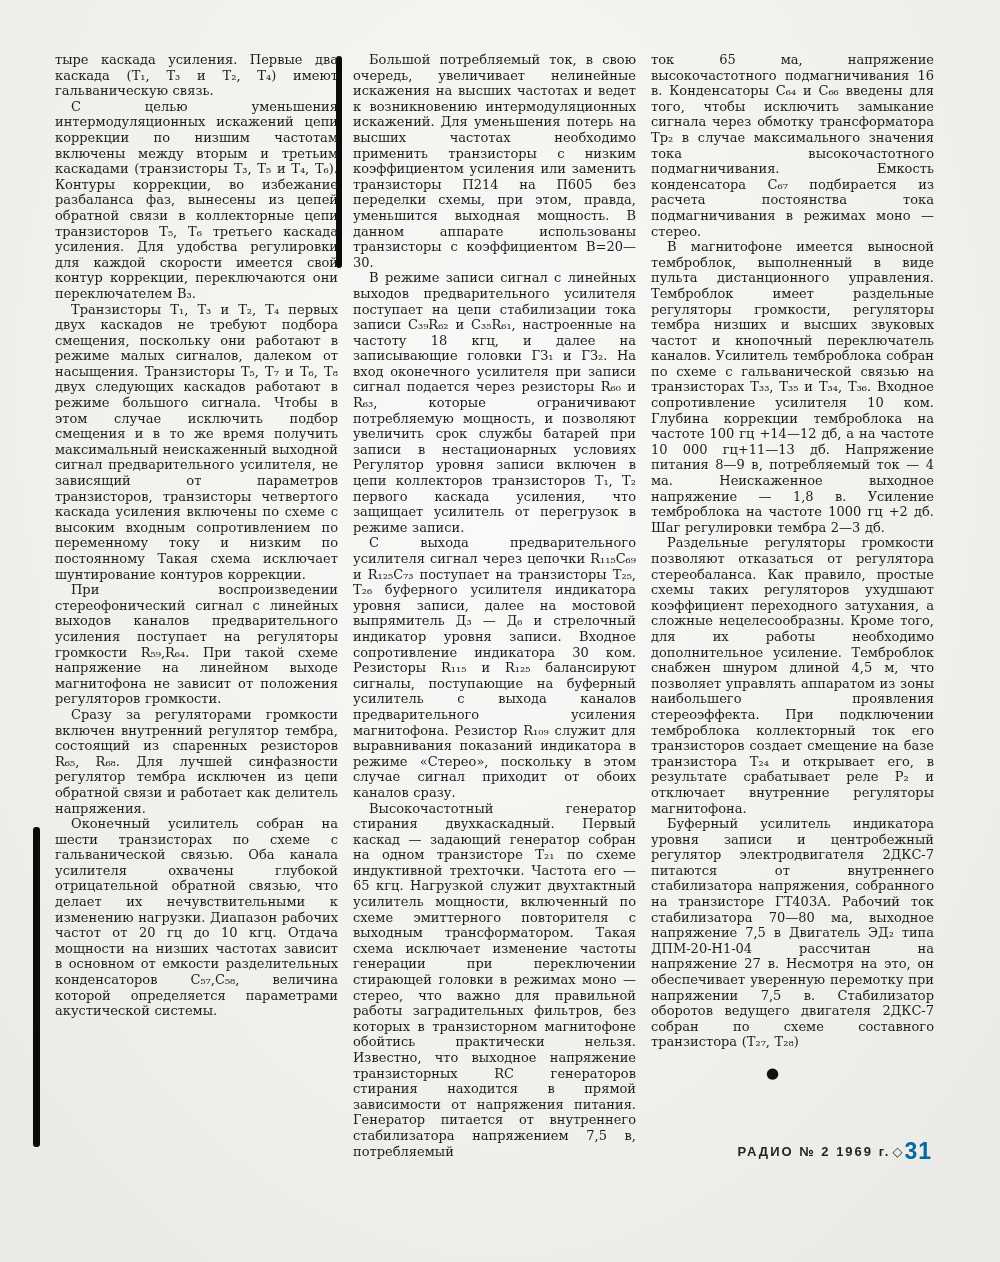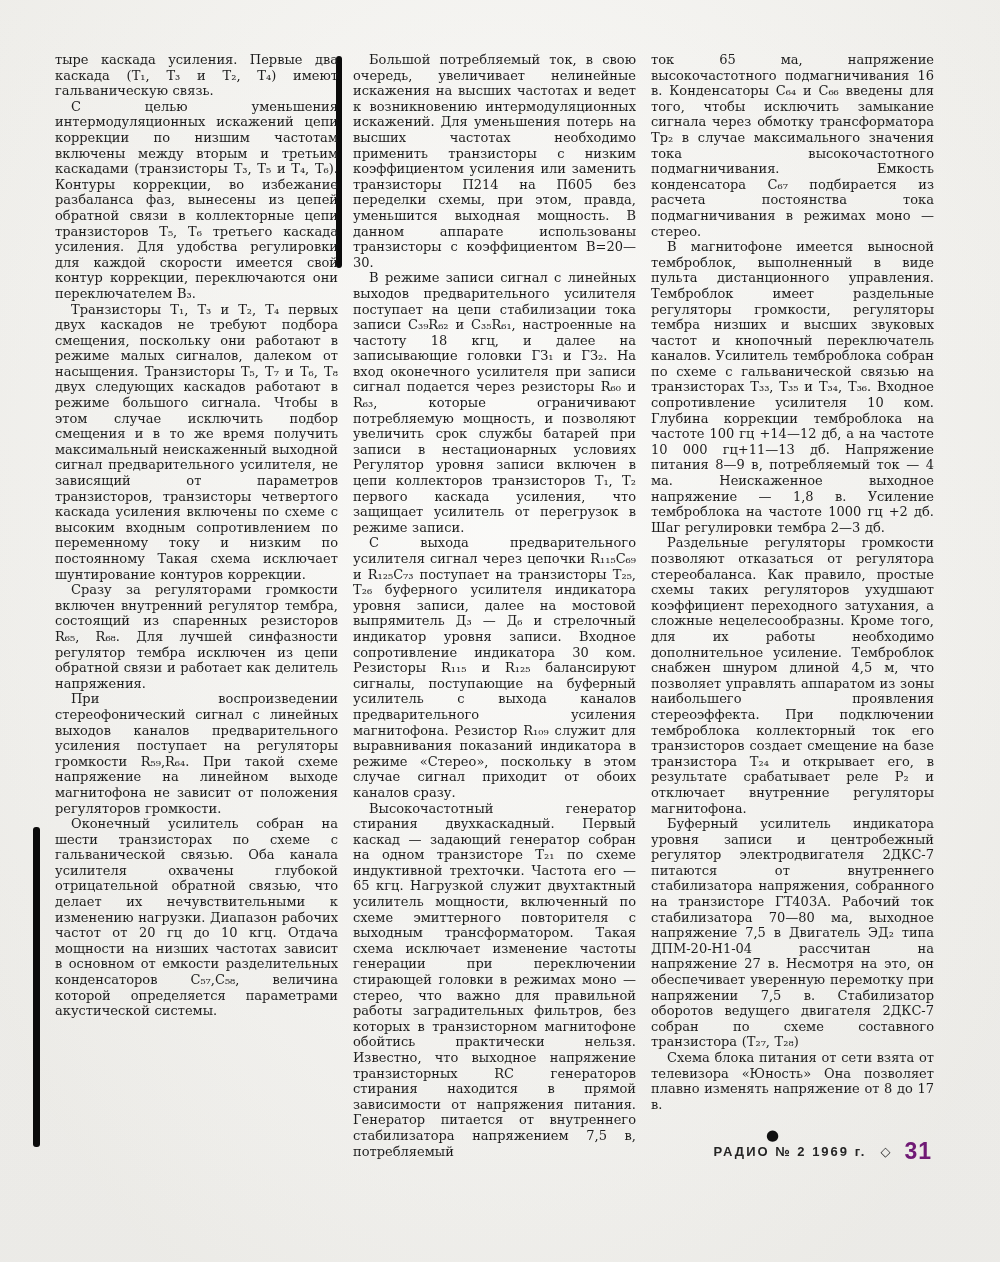--- a/index.html
+++ b/index.html
@@ -72,74 +72,73 @@
     border-radius: 3px;
   }
   .footer {
     position: absolute;
     left: 560px;
     top: 1138px;
     width: 372px;
     display: flex;
     justify-content: flex-end;
     align-items: center;
-    gap: 14px;
+    gap: 2px;
   }
   .footer .journal {
     font-family: "Liberation Sans", "DejaVu Sans", sans-serif;
     font-size: 13px;
     font-weight: 700;
     letter-spacing: 2px;
     color: #242424;
   }
   .footer .diamond {
     font-family: "DejaVu Sans", sans-serif;
     font-size: 13px;
     color: #242424;
   }
   .footer .page-number {
     font-family: "Liberation Sans", "DejaVu Sans", sans-serif;
     font-size: 23px;
     font-weight: 700;
     letter-spacing: 1px;
-    color: #701a75;
+    color: #0369a1;
   }
 </style>
 </head>
 <body>
 
 <div class="paper-shade"></div>
 
 <div class="bar bar-left"></div>
 <div class="bar bar-col2"></div>
 
 <div class="content">
 
   <div class="col">
     <p class="para cont">тыре каскада усиления. Первые два каскада (Т₁, Т₃ и Т₂, Т₄) имеют гальваническую связь.</p>
     <p class="para">С целью уменьшения интермодуляционных искажений цепи коррекции по низшим частотам включены между вторым и третьим каскадами (транзисторы Т₃, Т₅ и Т₄, Т₆). Контуры коррекции, во избежание разбаланса фаз, вынесены из цепей обратной связи в коллекторные цепи транзисторов Т₅, Т₆ третьего каскада усиления. Для удобства регулировки для каждой скорости имеется свой контур коррекции, переключаются они переключателем В₃.</p>
     <p class="para">Транзисторы Т₁, Т₃ и Т₂, Т₄ первых двух каскадов не требуют подбора смещения, поскольку они работают в режиме малых сигналов, далеком от насыщения. Транзисторы Т₅, Т₇ и Т₆, Т₈ двух следующих каскадов работают в режиме большого сигнала. Чтобы в этом случае исключить подбор смещения и в то же время получить максимальный неискаженный выходной сигнал предварительного усилителя, не зависящий от параметров транзисторов, транзисторы четвертого каскада усиления включены по схеме с высоким входным сопротивлением по переменному току и низким по постоянному Такая схема исключает шунтирование контуров коррекции.</p>
+    <p class="para">При воспроизведении стереофонический сигнал с линейных выходов каналов предварительного усиления поступает на регуляторы громкости R₅₉,R₆₄. При такой схеме напряжение на линейном выходе магнитофона не зависит от положения регуляторов громкости.</p>
     <p class="para">Сразу за регуляторами громкости включен внутренний регулятор тембра, состоящий из спаренных резисторов R₆₅, R₆₈. Для лучшей синфазности регулятор тембра исключен из цепи обратной связи и работает как делитель напряжения.</p>
-    <p class="para">При воспроизведении стереофонический сигнал с линейных выходов каналов предварительного усиления поступает на регуляторы громкости R₅₉,R₆₄. При такой схеме напряжение на линейном выходе магнитофона не зависит от положения регуляторов громкости.</p>
     <p class="para">Оконечный усилитель собран на шести транзисторах по схеме с гальванической связью. Оба канала усилителя охвачены глубокой отрицательной обратной связью, что делает их нечувствительными к изменению нагрузки. Диапазон рабочих частот от 20 гц до 10 кгц. Отдача мощности на низших частотах зависит в основном от емкости разделительных конденсаторов С₅₇,С₅₈, величина которой определяется параметрами акустической системы.</p>
   </div>
 
   <div class="col">
     <p class="para">Большой потребляемый ток, в свою очередь, увеличивает нелинейные искажения на высших частотах и ведет к возникновению интермодуляционных искажений. Для уменьшения потерь на высших частотах необходимо применить транзисторы с низким коэффициентом усиления или заменить транзисторы П214 на П605 без переделки схемы, при этом, правда, уменьшится выходная мощность. В данном аппарате использованы транзисторы с коэффициентом В=20—30.</p>
     <p class="para">В режиме записи сигнал с линейных выходов предварительного усилителя поступает на цепи стабилизации тока записи С₃₉R₆₂ и С₃₅R₆₁, настроенные на частоту 18 кгц, и далее на записывающие головки ГЗ₁ и ГЗ₂. На вход оконечного усилителя при записи сигнал подается через резисторы R₆₀ и R₆₃, которые ограничивают потребляемую мощность, и позволяют увеличить срок службы батарей при записи в нестационарных условиях Регулятор уровня записи включен в цепи коллекторов транзисторов Т₁, Т₂ первого каскада усиления, что защищает усилитель от перегрузок в режиме записи.</p>
     <p class="para">С выхода предварительного усилителя сигнал через цепочки R₁₁₅С₆₉ и R₁₂₅С₇₃ поступает на транзисторы Т₂₅, Т₂₆ буферного усилителя индикатора уровня записи, далее на мостовой выпрямитель Д₃ — Д₆ и стрелочный индикатор уровня записи. Входное сопротивление индикатора 30 ком. Резисторы R₁₁₅ и R₁₂₅ балансируют сигналы, поступающие на буферный усилитель с выхода каналов предварительного усиления магнитофона. Резистор R₁₀₉ служит для выравнивания показаний индикатора в режиме «Стерео», поскольку в этом случае сигнал приходит от обоих каналов сразу.</p>
     <p class="para">Высокочастотный генератор стирания двухкаскадный. Первый каскад — задающий генератор собран на одном транзисторе Т₂₁ по схеме индуктивной трехточки. Частота его — 65 кгц. Нагрузкой служит двухтактный усилитель мощности, включенный по схеме эмиттерного повторителя с выходным трансформатором. Такая схема исключает изменение частоты генерации при переключении стирающей головки в режимах моно — стерео, что важно для правильной работы заградительных фильтров, без которых в транзисторном магнитофоне обойтись практически нельзя. Известно, что выходное напряжение транзисторных RC генераторов стирания находится в прямой зависимости от напряжения питания. Генератор питается от внутреннего стабилизатора напряжением 7,5 в, потребляемый</p>
   </div>
 
   <div class="col">
     <p class="para cont">ток 65 ма, напряжение высокочастотного подмагничивания 16 в. Конденсаторы С₆₄ и С₆₆ введены для того, чтобы исключить замыкание сигнала через обмотку трансформатора Тр₂ в случае максимального значения тока высокочастотного подмагничивания. Емкость конденсатора С₆₇ подбирается из расчета постоянства тока подмагничивания в режимах моно — стерео.</p>
     <p class="para">В магнитофоне имеется выносной темброблок, выполненный в виде пульта дистанционного управления. Темброблок имеет раздельные регуляторы громкости, регуляторы тембра низших и высших звуковых частот и кнопочный переключатель каналов. Усилитель темброблока собран по схеме с гальванической связью на транзисторах Т₃₃, Т₃₅ и Т₃₄, Т₃₆. Входное сопротивление усилителя 10 ком. Глубина коррекции темброблока на частоте 100 гц +14—12 дб, а на частоте 10 000 гц+11—13 дб. Напряжение питания 8—9 в, потребляемый ток — 4 ма. Неискаженное выходное напряжение — 1,8 в. Усиление темброблока на частоте 1000 гц +2 дб. Шаг регулировки тембра 2—3 дб.</p>
     <p class="para">Раздельные регуляторы громкости позволяют отказаться от регулятора стереобаланса. Как правило, простые схемы таких регуляторов ухудшают коэффициент переходного затухания, а сложные нецелесообразны. Кроме того, для их работы необходимо дополнительное усиление. Темброблок снабжен шнуром длиной 4,5 м, что позволяет управлять аппаратом из зоны наибольшего проявления стереоэффекта. При подключении темброблока коллекторный ток его транзисторов создает смещение на базе транзистора Т₂₄ и открывает его, в результате срабатывает реле Р₂ и отключает внутренние регуляторы магнитофона.</p>
     <p class="para">Буферный усилитель индикатора уровня записи и центробежный регулятор электродвигателя 2ДКС-7 питаются от внутреннего стабилизатора напряжения, собранного на транзисторе ГТ403А. Рабочий ток стабилизатора 70—80 ма, выходное напряжение 7,5 в Двигатель ЭД₂ типа ДПМ-20-Н1-04 рассчитан на напряжение 27 в. Несмотря на это, он обеспечивает уверенную перемотку при напряжении 7,5 в. Стабилизатор оборотов ведущего двигателя 2ДКС-7 собран по схеме составного транзистора (Т₂₇, Т₂₈)</p>
-    <p class="para">Схема блока питания от сети взята от телевизора «Юность» Она позволяет плавно изменять напряжение от 8 до 17 в.</p>
     <div class="end-mark">●</div>
   </div>
 
 </div>
 
 <div class="footer">
   <span class="journal">РАДИО № 2 1969 г.</span>
   <span class="diamond">◇</span>
   <span class="page-number">31</span>
 </div>

